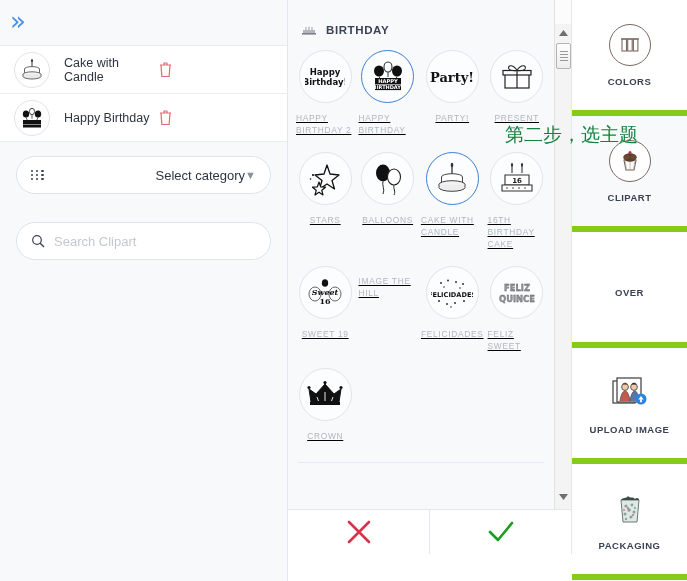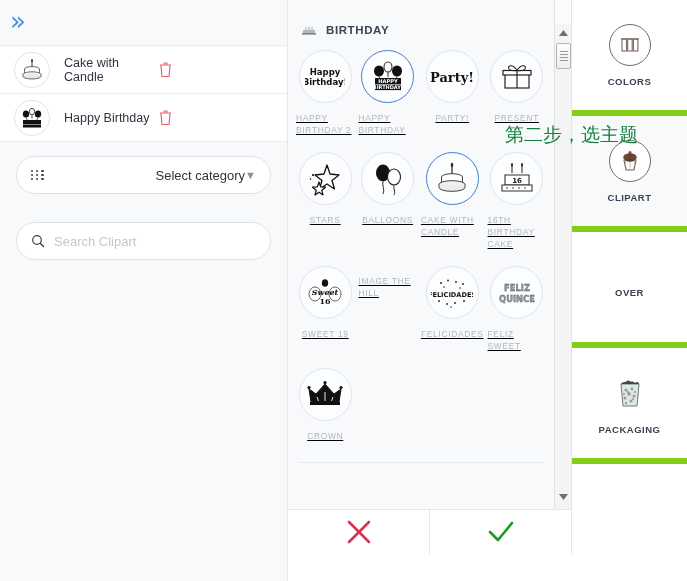--- a/index.html
+++ b/index.html
@@ -598,20 +598,38 @@
           <circle cx="12" cy="3.6" r="1.5" fill="#a33"></circle>
         </svg>
       </div>
       <div class="tool-label">CLIPART</div>
     </div>
 
     <div class="tool-item">
       <div class="tool-label">OVER</div>
     </div>
 
+    <div class="tool-item no-circle">
+      <div class="tool-circle">
+        <svg width="38" height="34" viewBox="0 0 38 34">
+          <rect x="2" y="5" width="22" height="22" fill="#fff" stroke="#4b4b4b" stroke-width="1.3"></rect>
+          <rect x="6" y="2" width="24" height="24" fill="#fff" stroke="#4b4b4b" stroke-width="1.3"></rect>
+          <circle cx="14" cy="11" r="3.4" fill="#f0c9a8" stroke="#4b4b4b" stroke-width=".9"></circle>
+          <circle cx="23" cy="11" r="3.4" fill="#f0c9a8" stroke="#4b4b4b" stroke-width=".9"></circle>
+          <path d="M9 25 C10 18 12 15 14 15 C16 15 18 18 19 25" fill="#c25b4a" stroke="#4b4b4b" stroke-width=".8"></path>
+          <path d="M19 25 C20 18 22 15 24 15 C26 15 27 19 28 25" fill="#5677a8" stroke="#4b4b4b" stroke-width=".8"></path>
+          <path d="M11.5 8.5 C12 6 16 6 16.5 8.5" fill="#6b4a2e"></path>
+          <path d="M20.5 8.5 C21 6 25 6 25.5 8.5" fill="#2f2f2f"></path>
+          <circle cx="30" cy="23" r="5.5" fill="#2b84e0"></circle>
+          <path d="M30 20 L32.6 23.4 h-5.2 Z" fill="#fff"></path>
+          <rect x="29.1" y="23.2" width="1.8" height="3" fill="#fff"></rect>
+        </svg>
+      </div>
+      <div class="tool-label">UPLOAD IMAGE</div>
+    </div>
 
     <div class="tool-item no-circle">
       <div class="tool-circle">
         <svg width="32" height="34" viewBox="0 0 32 34">
           <path d="M7 8 L25 8 L23 30 L9 30 Z" fill="#dfe8e4" stroke="#6c7b74" stroke-width="1"></path>
           <path d="M7 8 C9 5 12 7 14 4 C16 7 19 4 21 7 C23 5 25 6 25 8 Z" fill="#3d4a46"></path>
           <g fill="#8aa39a">
             <circle cx="12" cy="14" r="1.6"></circle>
               <circle cx="18" cy="13" r="1.4"></circle>
             <circle cx="15" cy="18" r="1.8"></circle>

